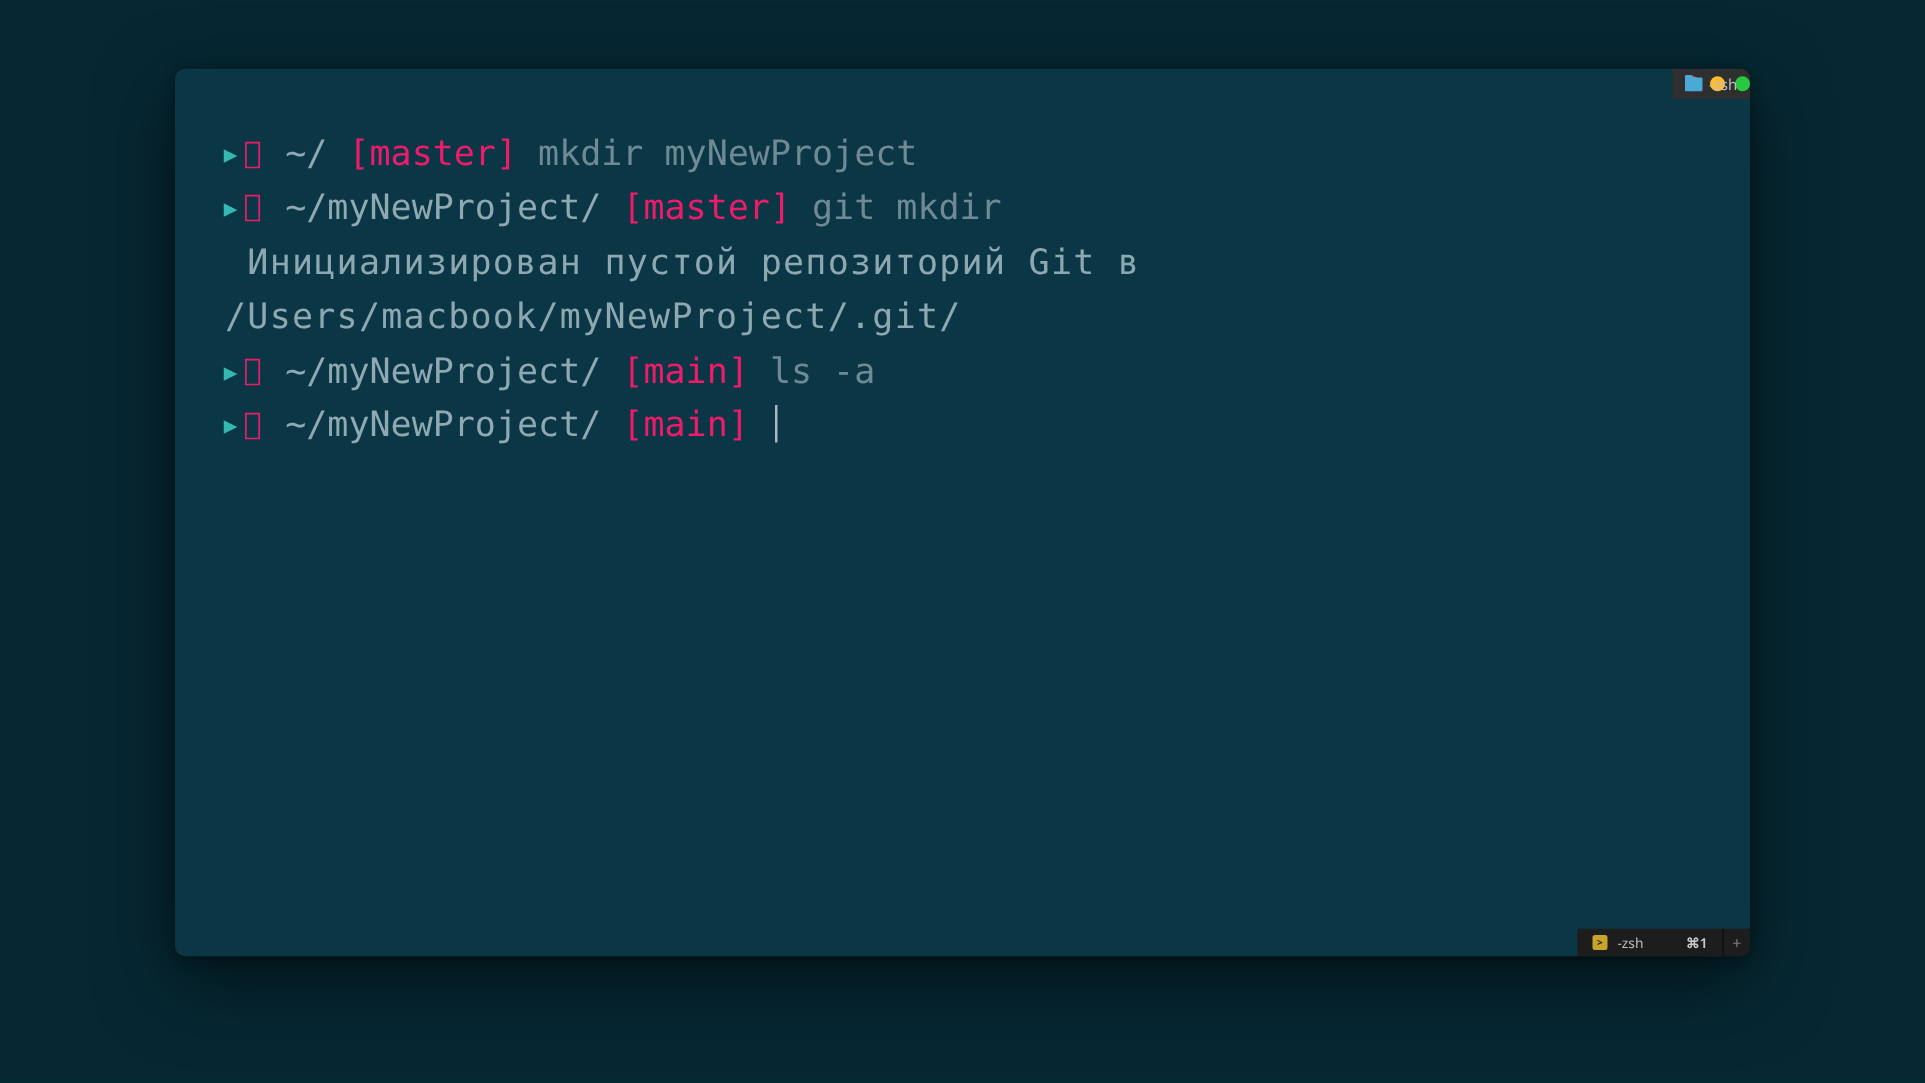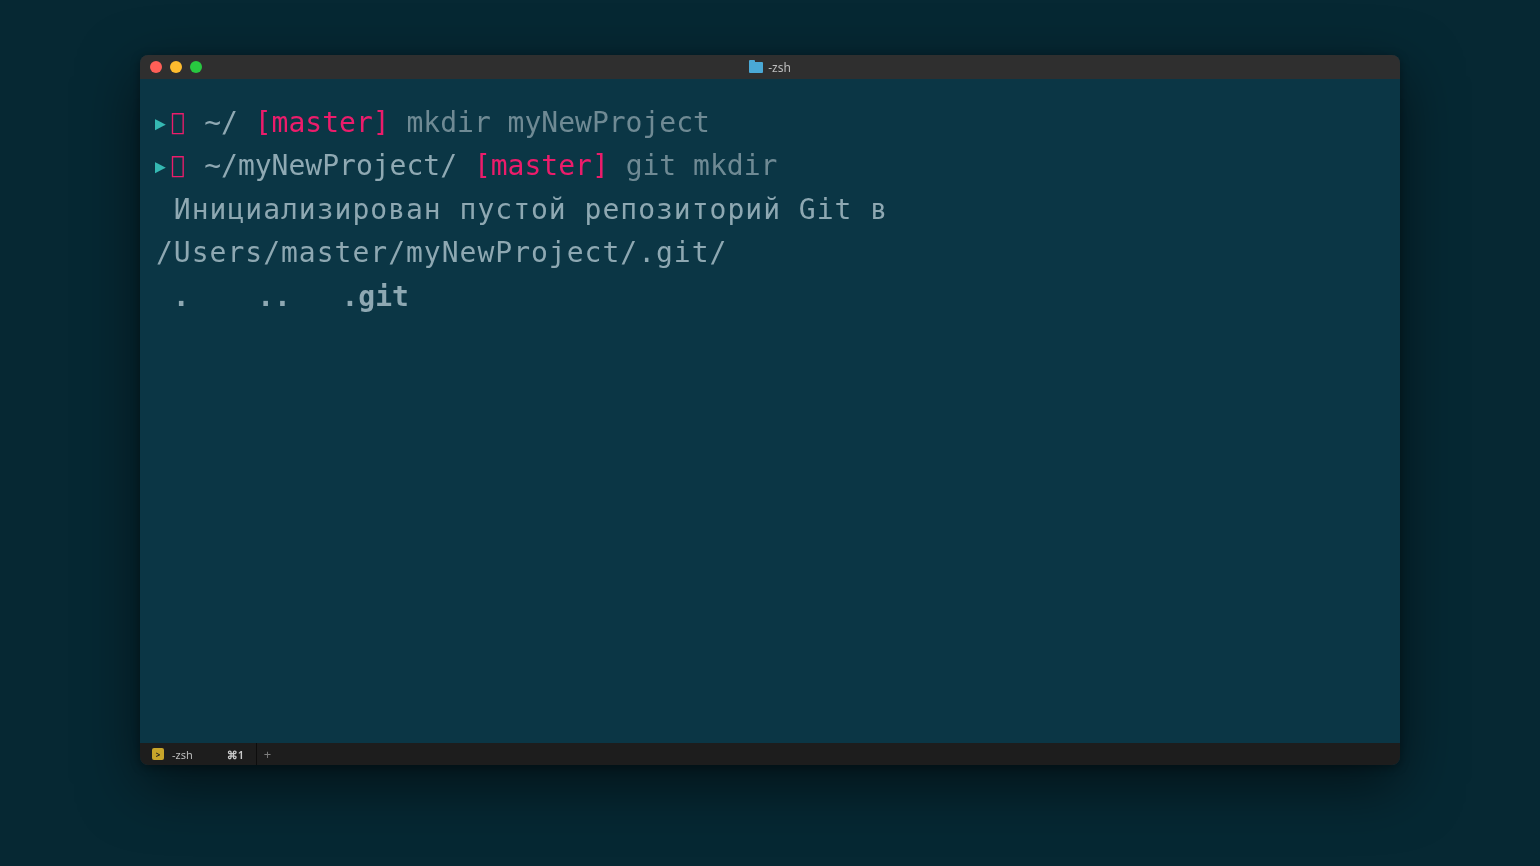--- a/index.html
+++ b/index.html
@@ -15,20 +15,21 @@
     left: 140px;
     top: 55px;
     width: 1260px;
     height: 710px;
     background: #0b3645;
     border-radius: 8px;
     box-shadow: 0 20px 60px rgba(0,0,0,0.55), 0 2px 10px rgba(0,0,0,0.35);
     display: flex;
     flex-direction: column;
     overflow: hidden;
+    align-items: flex-end;
   }
   .titlebar {
     height: 24px;
     background: #2f2f2f;
     display: flex;
     align-items: center;
     position: relative;
     flex-shrink: 0;
   }
   .traffic-lights {
@@ -64,21 +65,21 @@
     content: "";
     position: absolute;
     top: -2px; left: 0;
     width: 6px; height: 3px;
     background: #4aa9d6;
     border-radius: 1px 1px 0 0;
   }
 
   .terminal-body {
     flex: 1;
-    padding: 22px 20px 10px 12px;
+    padding: 22px 20px 10px 36px;
     color: #88a6b1;
     font-size: 28px;
     line-height: 1.55;
     overflow: hidden;
   }
   .line { white-space: pre-wrap; word-break: break-word; }
   .arrow { color: #35b8b2; margin-right: 2px; }
   .apple { color: #ec1c6b; margin-right: 2px; font-size: 24px; position: relative; top: -2px;}
   .path  { color: #8fa9b3; }
   .branch{ color: #ec1c6b; }
@@ -141,22 +142,23 @@
     </div>
     <div class="titlebar-center">
       <span class="folder-icon"></span>
       <span>-zsh</span>
     </div>
   </div>
 
   <div class="terminal-body" id="terminal-body">
       <div class="line"><span class="arrow">▸</span><span class="apple"></span> <span class="path">~/</span> <span class="branch">[master]</span> <span class="cmd">mkdir myNewProject</span></div>
       <div class="line"><span class="arrow">▸</span><span class="apple"></span> <span class="path">~/myNewProject/</span> <span class="branch">[master]</span> <span class="cmd">git mkdir</span></div>
-      <div class="line" style="padding-left: 4px;"><span class="output"> Инициализирован пустой репозиторий Git в /Users/master/myNewProject/.git/</span></div>
-      <div class="line" style="padding-left: 4px;"><span class="lsout"> .    ..   .git</span></div>
+      <div class="line" style="padding-left: 4px;"><span class="output"> Инициализирован пустой репозиторий Git в /Users/macbook/myNewProject/.git/</span></div>
+      <div class="line"><span class="arrow">▸</span><span class="apple"></span> <span class="path">~/myNewProject/</span> <span class="branch">[main]</span> <span class="cmd">ls -a</span></div>
+      <div class="line"><span class="arrow">▸</span><span class="apple"></span> <span class="path">~/myNewProject/</span> <span class="branch">[main]</span> <span class="cmd"></span><span class="cursor"></span></div>
     </div>
 
   <div class="tabbar">
     <div class="tab">
       <span class="tab-icon">&gt;</span>
       <span>-zsh</span>
       <span class="tab-shortcut">⌘1</span>
     </div>
     <div class="tab-add">
       <span>+</span>

